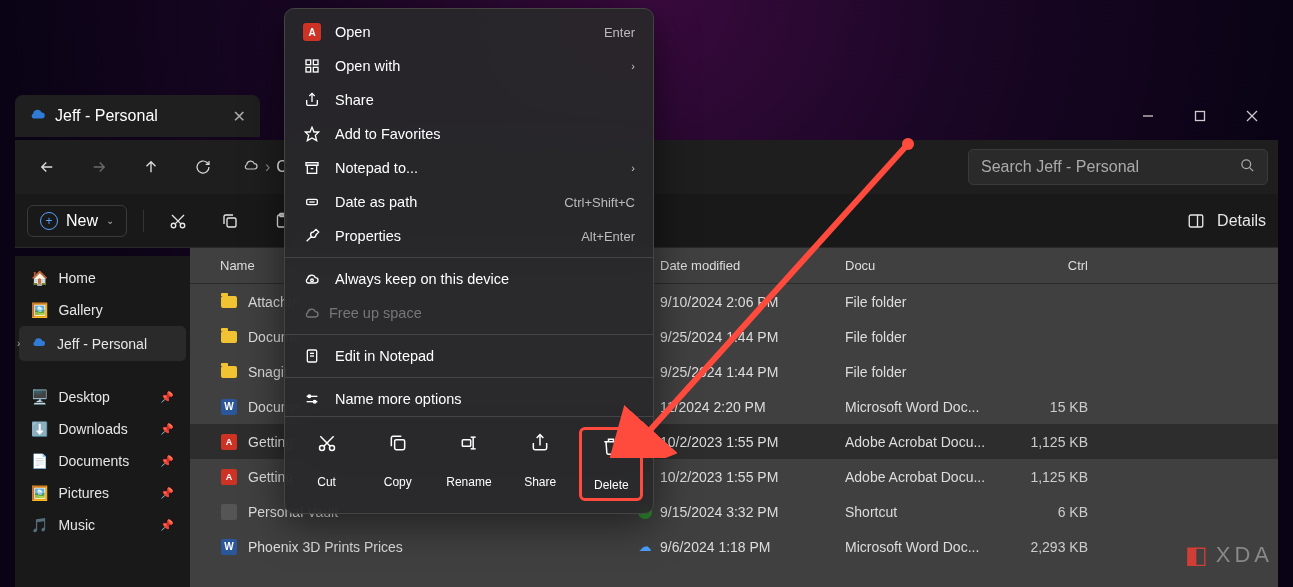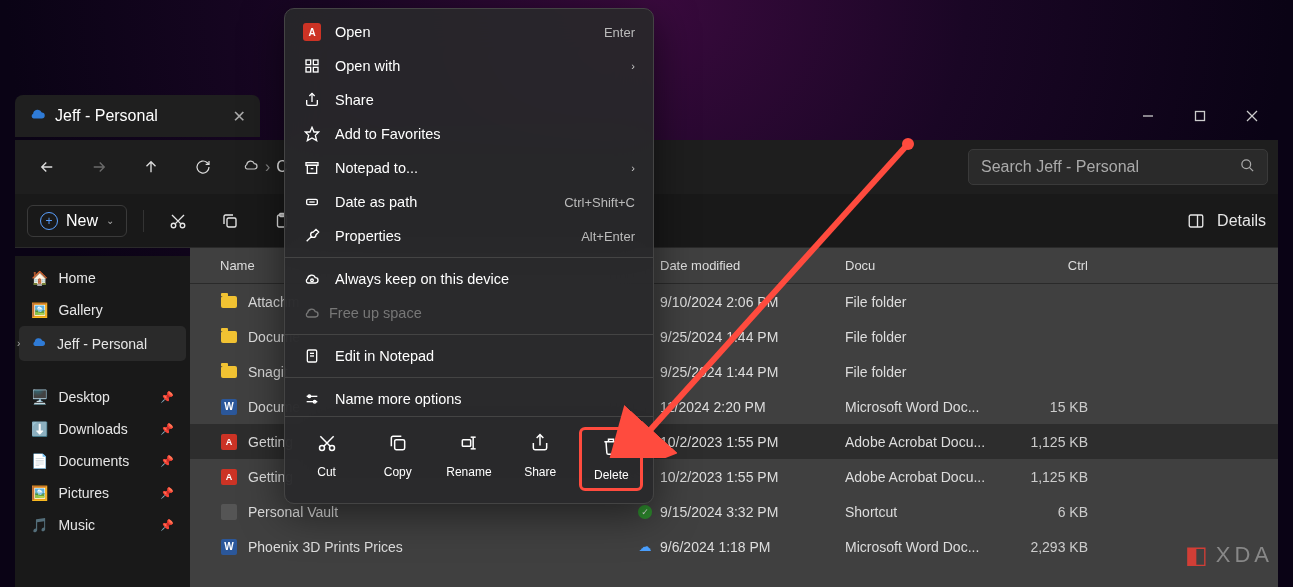--- a/index.html
+++ b/index.html
@@ -57,21 +57,21 @@
 
 
 .ctx { position: absolute; top: 8px; left: 284px; width: 370px; background: rgba(40, 40, 42, 0.92); backdrop-filter: blur(20px); border-radius: 10px; border: 1px solid #444; padding: 6px 0; color: #fff; font-size: 14.5px; box-shadow: 0 10px 40px rgba(0,0,0,0.5); }
 .ctx-item { display: flex; align-items: center; gap: 14px; padding: 8px 18px; position: relative; }
 .ctx-item.disabled { color: #777; gap: 8px; }
 .ctx-item .kb { margin-left: auto; color: #bbb; font-size: 13px; }
 .ctx-item .sub-chev { margin-left: auto; color: #ccc; font-size: 11px; }
 .ctx-icon { width: 18px; height: 18px; display:flex; align-items:center; justify-content:center; }
 .ctx-sep { height: 1px; background: #444; margin: 4px 0; }
 .ctx-actions { display: flex; justify-content: space-around; padding: 10px 6px 6px 6px; border-top: 1px solid #444; }
-.ctx-action { display: flex; flex-direction: column; align-items: center; gap: 12px; font-size: 12px; width: 64px; padding: 6px 0; border-radius: 6px; }
+.ctx-action { display: flex; flex-direction: column; align-items: center; gap: 22px; font-size: 12px; width: 64px; padding: 6px 0; border-radius: 6px; }
 .ctx-action.boxed { border: 3px solid #ff4b3e; }
 
 
 .arrow-svg { position: absolute; top: 138px; left: 608px; pointer-events: none; }
 
 
 .watermark { position: absolute; right: 20px; bottom: 18px; color: #888; font-size: 22px; letter-spacing: 4px; font-family: Arial, sans-serif; display:flex; align-items:center; gap:4px; }
 .watermark .sq { color: #d13e36; font-size: 24px; }
 </style>
 </head>

